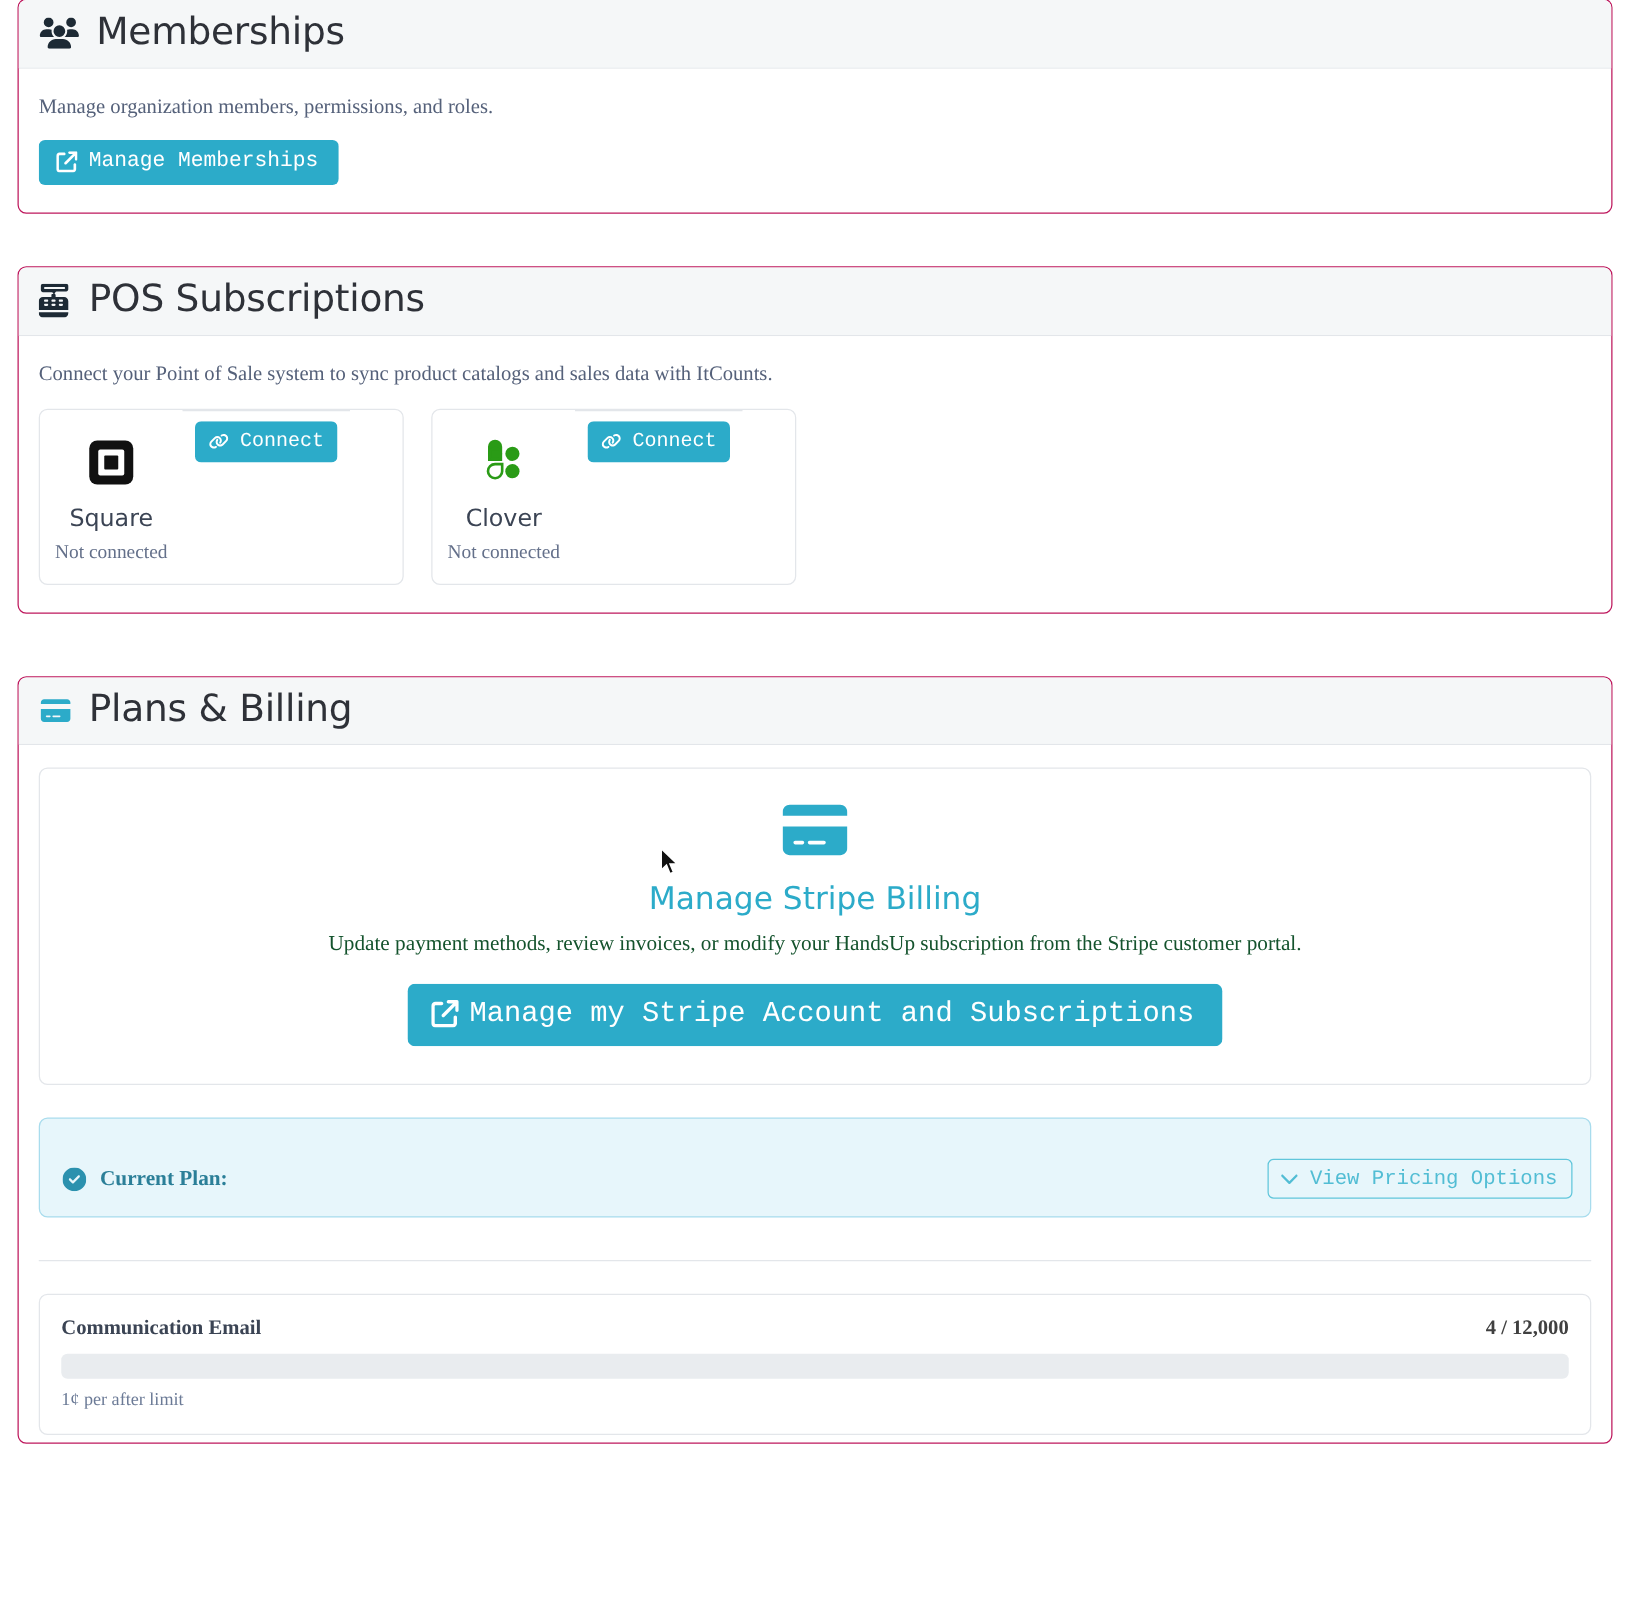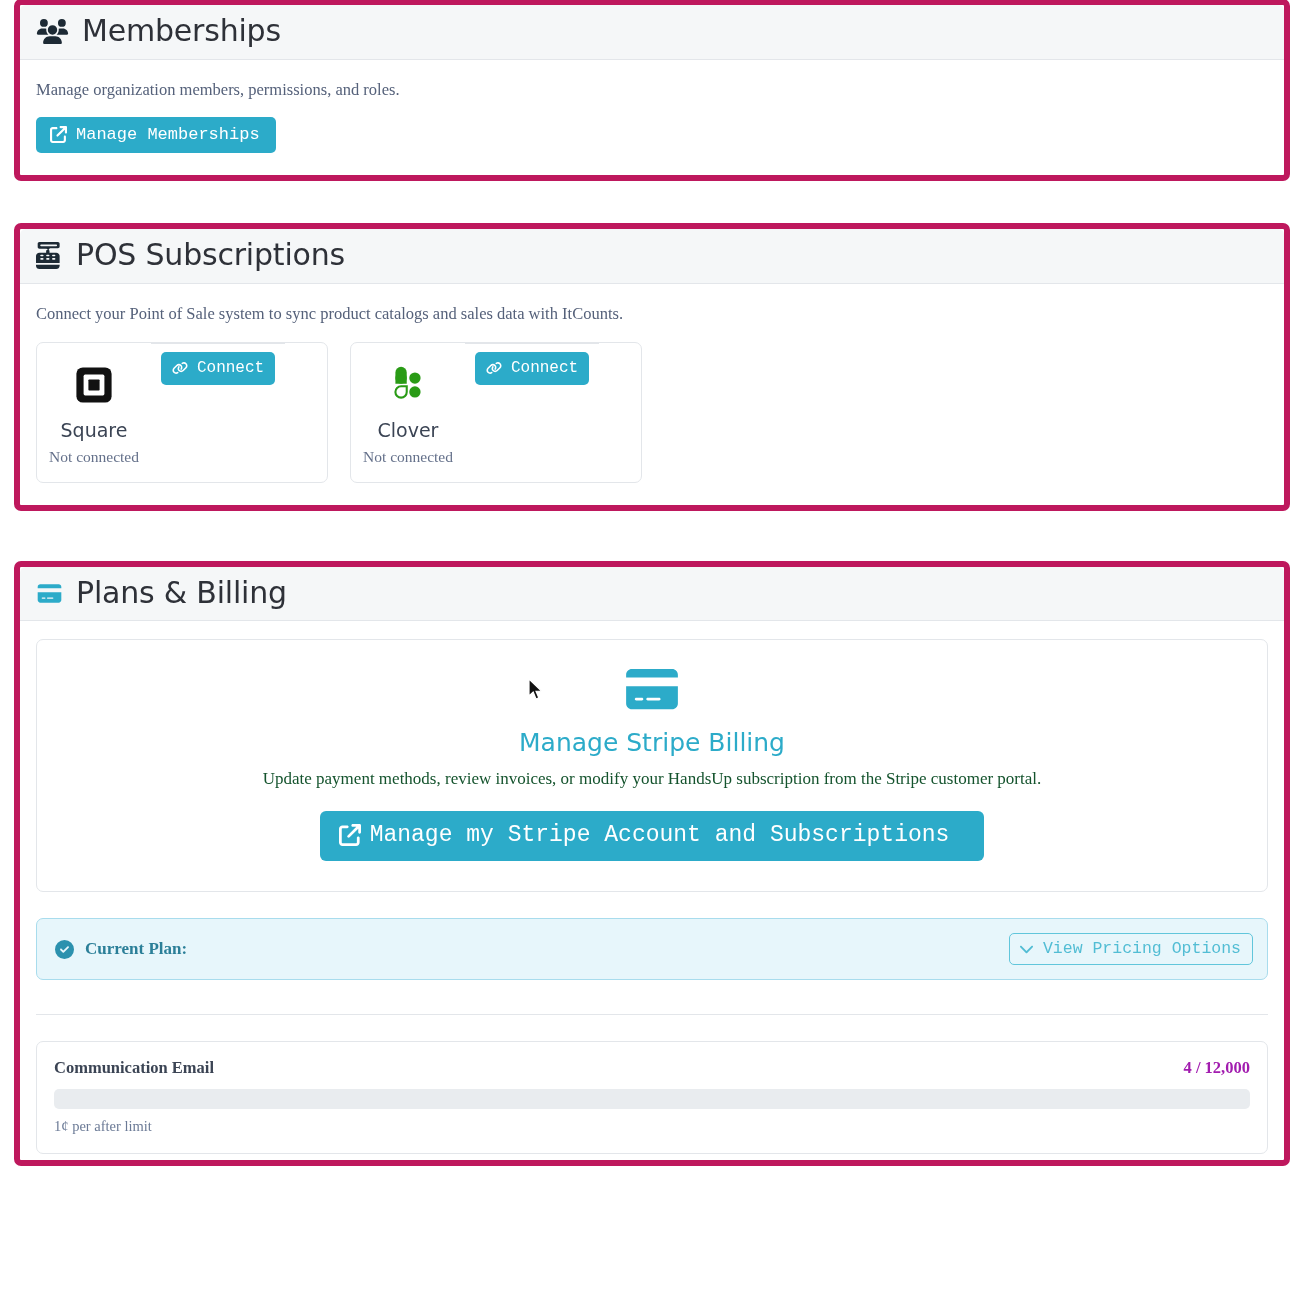--- a/index.html
+++ b/index.html
@@ -11,21 +11,21 @@
     font-family: "Liberation Serif", "DejaVu Serif", serif;
     color: #4f5b74;
   }
   body { position: relative; width: 1304px; min-height: 1289px; overflow: hidden; }
 
   .page { width: 1304px; padding: 0 14px; }
 
   
   .card {
     background: #ffffff;
-    border: 6px solid #be185d;
+    border: 1px solid #be185d;
     border-radius: 7px;
     margin-bottom: 36px;
   }
   .card-header {
     background: #f5f7f8;
     border-bottom: 1px solid #e3e6ea;
     border-radius: 6px 6px 0 0;
     padding: 9px 16px 10px 16px;
     display: flex;
     align-items: center;
@@ -64,21 +64,21 @@
   .btn-teal {
     background: #2cabc9;
     color: #ffffff;
     font-size: 17px;
     padding: 7px 15px 8px 13px;
   }
   .btn-teal-lg {
     background: #2cabc9;
     color: #ffffff;
     font-size: 23px;
-    padding: 10px 34px 12px 18px;
+    padding: 10px 22px 12px 18px;
     border-radius: 6px;
   }
   .btn-teal-block {
     background: #2cabc9;
     color: #ffffff;
     font-size: 16px;
     padding: 6px 10px 7px 10px;
     width: 100%;
     border-radius: 5px;
   }
@@ -135,21 +135,21 @@
     color: #2cabc9;
     margin: 12px 0 12px 0;
   }
   .stripe-sub { font-size: 17px; color: #14532d; margin: 0 0 22px 0; }
 
   
   .alert-plan {
     background: #e7f6fb;
     border: 1px solid #a8dced;
     border-radius: 7px;
-    padding: 14px 14px 14px 18px;
+    padding: 32px 14px 14px 18px;
     display: flex;
     align-items: center;
     justify-content: space-between;
     gap: 14px;
   }
   .alert-plan-left { display: flex; align-items: center; gap: 11px; }
   .alert-plan-label {
     font-weight: bold;
     font-size: 17px;
     color: #2b7f98;
@@ -176,21 +176,21 @@
     border-radius: 7px;
     padding: 16px 17px 18px 17px;
   }
   .usage-row-top {
     display: flex;
     justify-content: space-between;
     align-items: baseline;
     margin-bottom: 11px;
   }
   .usage-name { font-weight: bold; font-size: 16.5px; color: #3b4454; }
-  .usage-count { font-weight: bold; font-size: 16.5px; color: #a21caf; margin-left: 32px; }
+  .usage-count { font-weight: bold; font-size: 16.5px; color: #404040; margin-left: 32px; }
   .progress {
     height: 20px;
     background: #e9ecef;
     border-radius: 5px;
     overflow: hidden;
     margin-bottom: 9px;
   }
   .progress-bar { height: 100%; background: #2cabc9; border-radius: 5px; }
   .usage-note { font-size: 14.5px; color: #6b7race; color: #6b7a96; }
 

